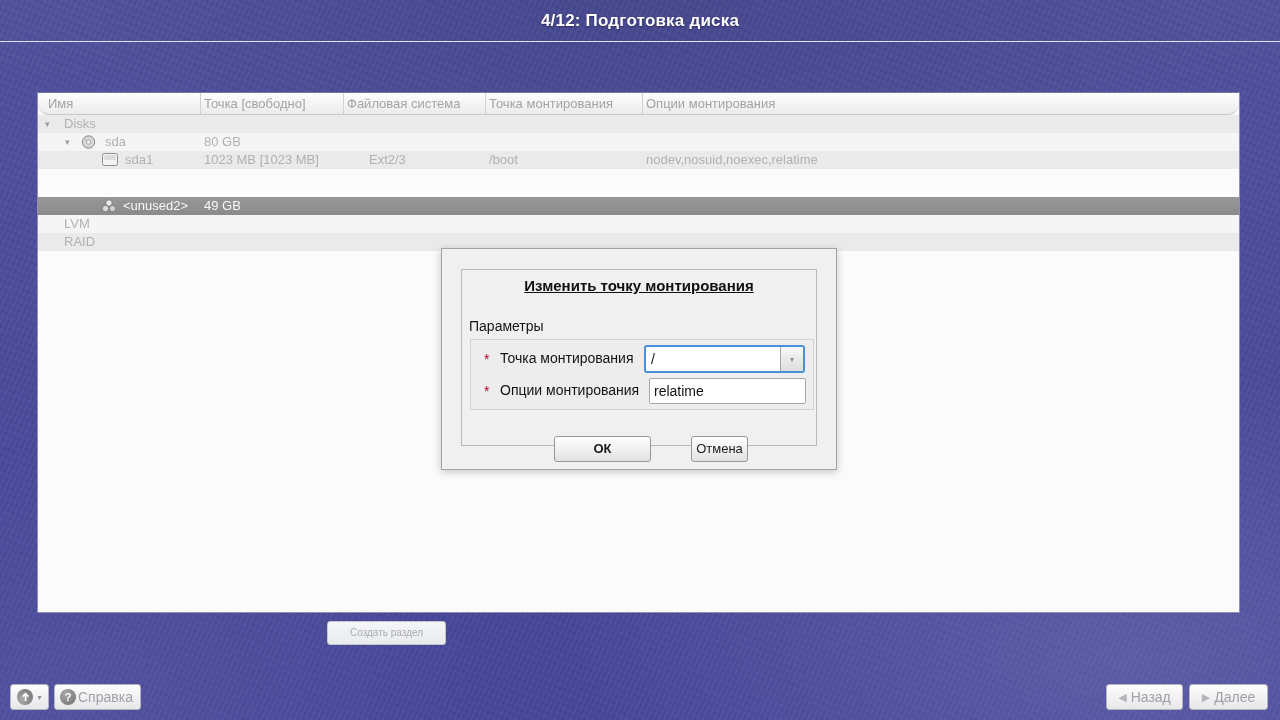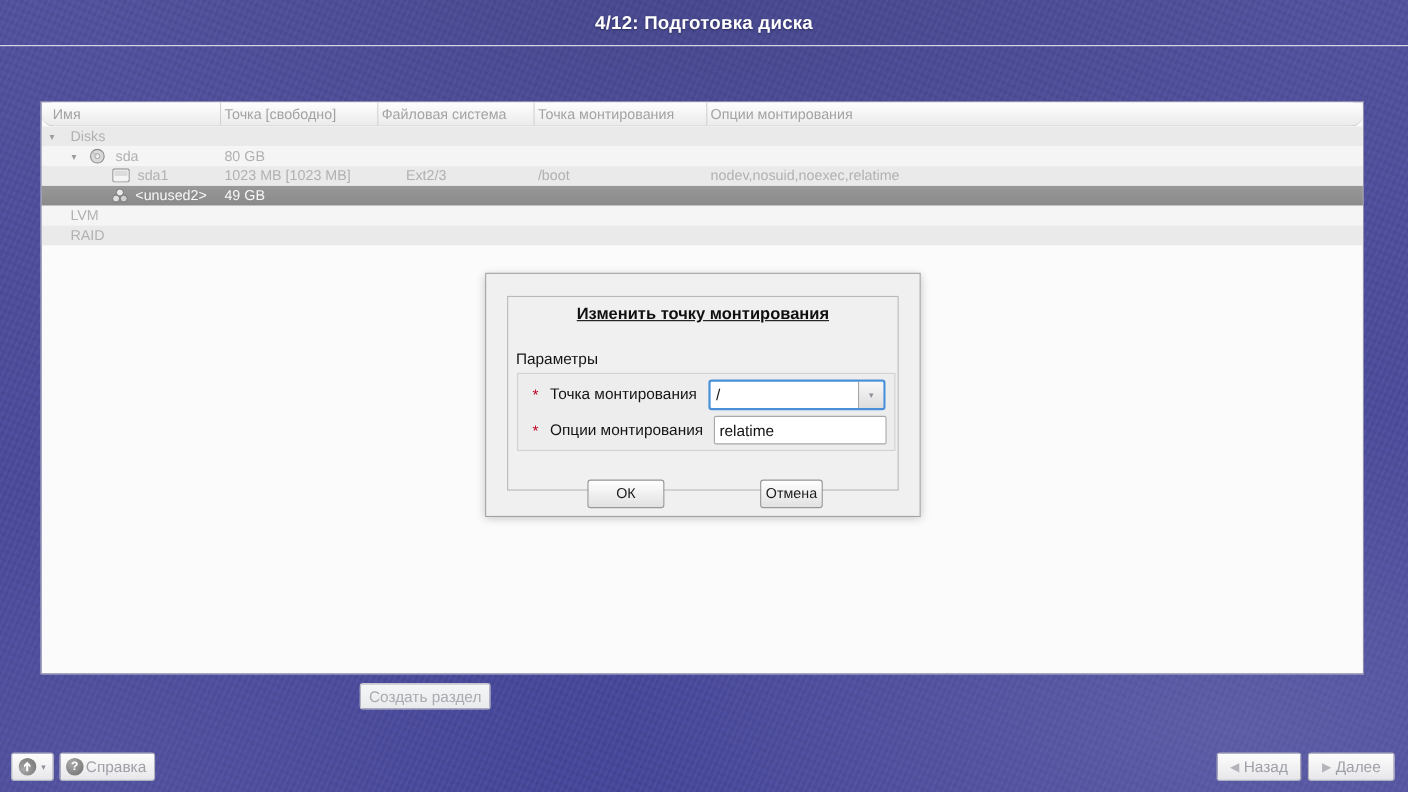--- a/index.html
+++ b/index.html
@@ -46,21 +46,21 @@
     overflow:hidden; white-space:nowrap;
   }
   .th.c0{ width:163px; padding-left:10px; }
   .th.c1{ width:143px; } .th.c2{ width:142px; } .th.c3{ width:157px; }
   .th.c4{ flex:1; border-right:none; }
 
   .rows{ position:absolute; left:0; top:22px; width:100%; }
   .trow{ position:relative; height:18px; font-size:13px; color:#b1b1b1; white-space:nowrap; }
   .trow.stripe-a{ background:#eaeaea; }
   .trow.stripe-b{ background:#f5f5f5; }
-  .trow.selected{ background:linear-gradient(#989898,#8a8a8a); color:#f7f7f7; }
+  .trow.selected{ background:linear-gradient(#989898,#8a8a8a); color:#f7f7f7;margin-top:28px; }
   .cell{ position:absolute; top:0; line-height:18px; }
   .expander{ font-size:9px; color:#9d9d9d; line-height:18px; }
   .ticon{ position:absolute; top:2px; }
 
   
   .dialog{
     position:absolute; left:441px; top:248px; width:396px; height:222px;
     background:#f0f0f0; border:1px solid #a3a3a3;
     box-shadow:0 2px 8px rgba(0,0,0,.22);
   }
@@ -102,29 +102,29 @@
     font-family:inherit; font-size:14px; color:#111; padding:0 4px; outline:none;
   }
   .btn{
     display:inline-block; text-align:center;
     background:linear-gradient(#ffffff,#e1e1e1);
     border:1px solid #989898; border-radius:3px;
     font-size:13px; color:#1c1c1c; cursor:default;
     font-family:inherit;
   }
   .dlg-btn{ position:absolute; top:166px; height:26px; line-height:24px; }
-  .btn-ok{ left:72px; width:70px; }
+  .btn-ok{ left:92px; width:97px;font-weight:bold; }
   .btn-cancel{ left:229px; width:57px; }
 
   
   .action-btn{
     position:absolute; height:24px; line-height:22px; text-align:center;
     background:linear-gradient(#f5f6f7,#e9eaec);
     border:1px solid #c6c7ca; border-radius:3px;
-    color:#a9abb0; font-size:14px;
+    color:#a9abb0; font-size:10px;
   }
   .create-part{ left:327px; top:621px; width:119px; }
   .create-enc{ left:741px; top:621px; width:207px; }
 
   
   .foot-btn{
     position:absolute; top:684px; height:26px;
     background:linear-gradient(#fdfdfd,#e7e7ea);
     border:1px solid #b4b4c0; border-radius:3px;
     display:flex; align-items:center; justify-content:center;

